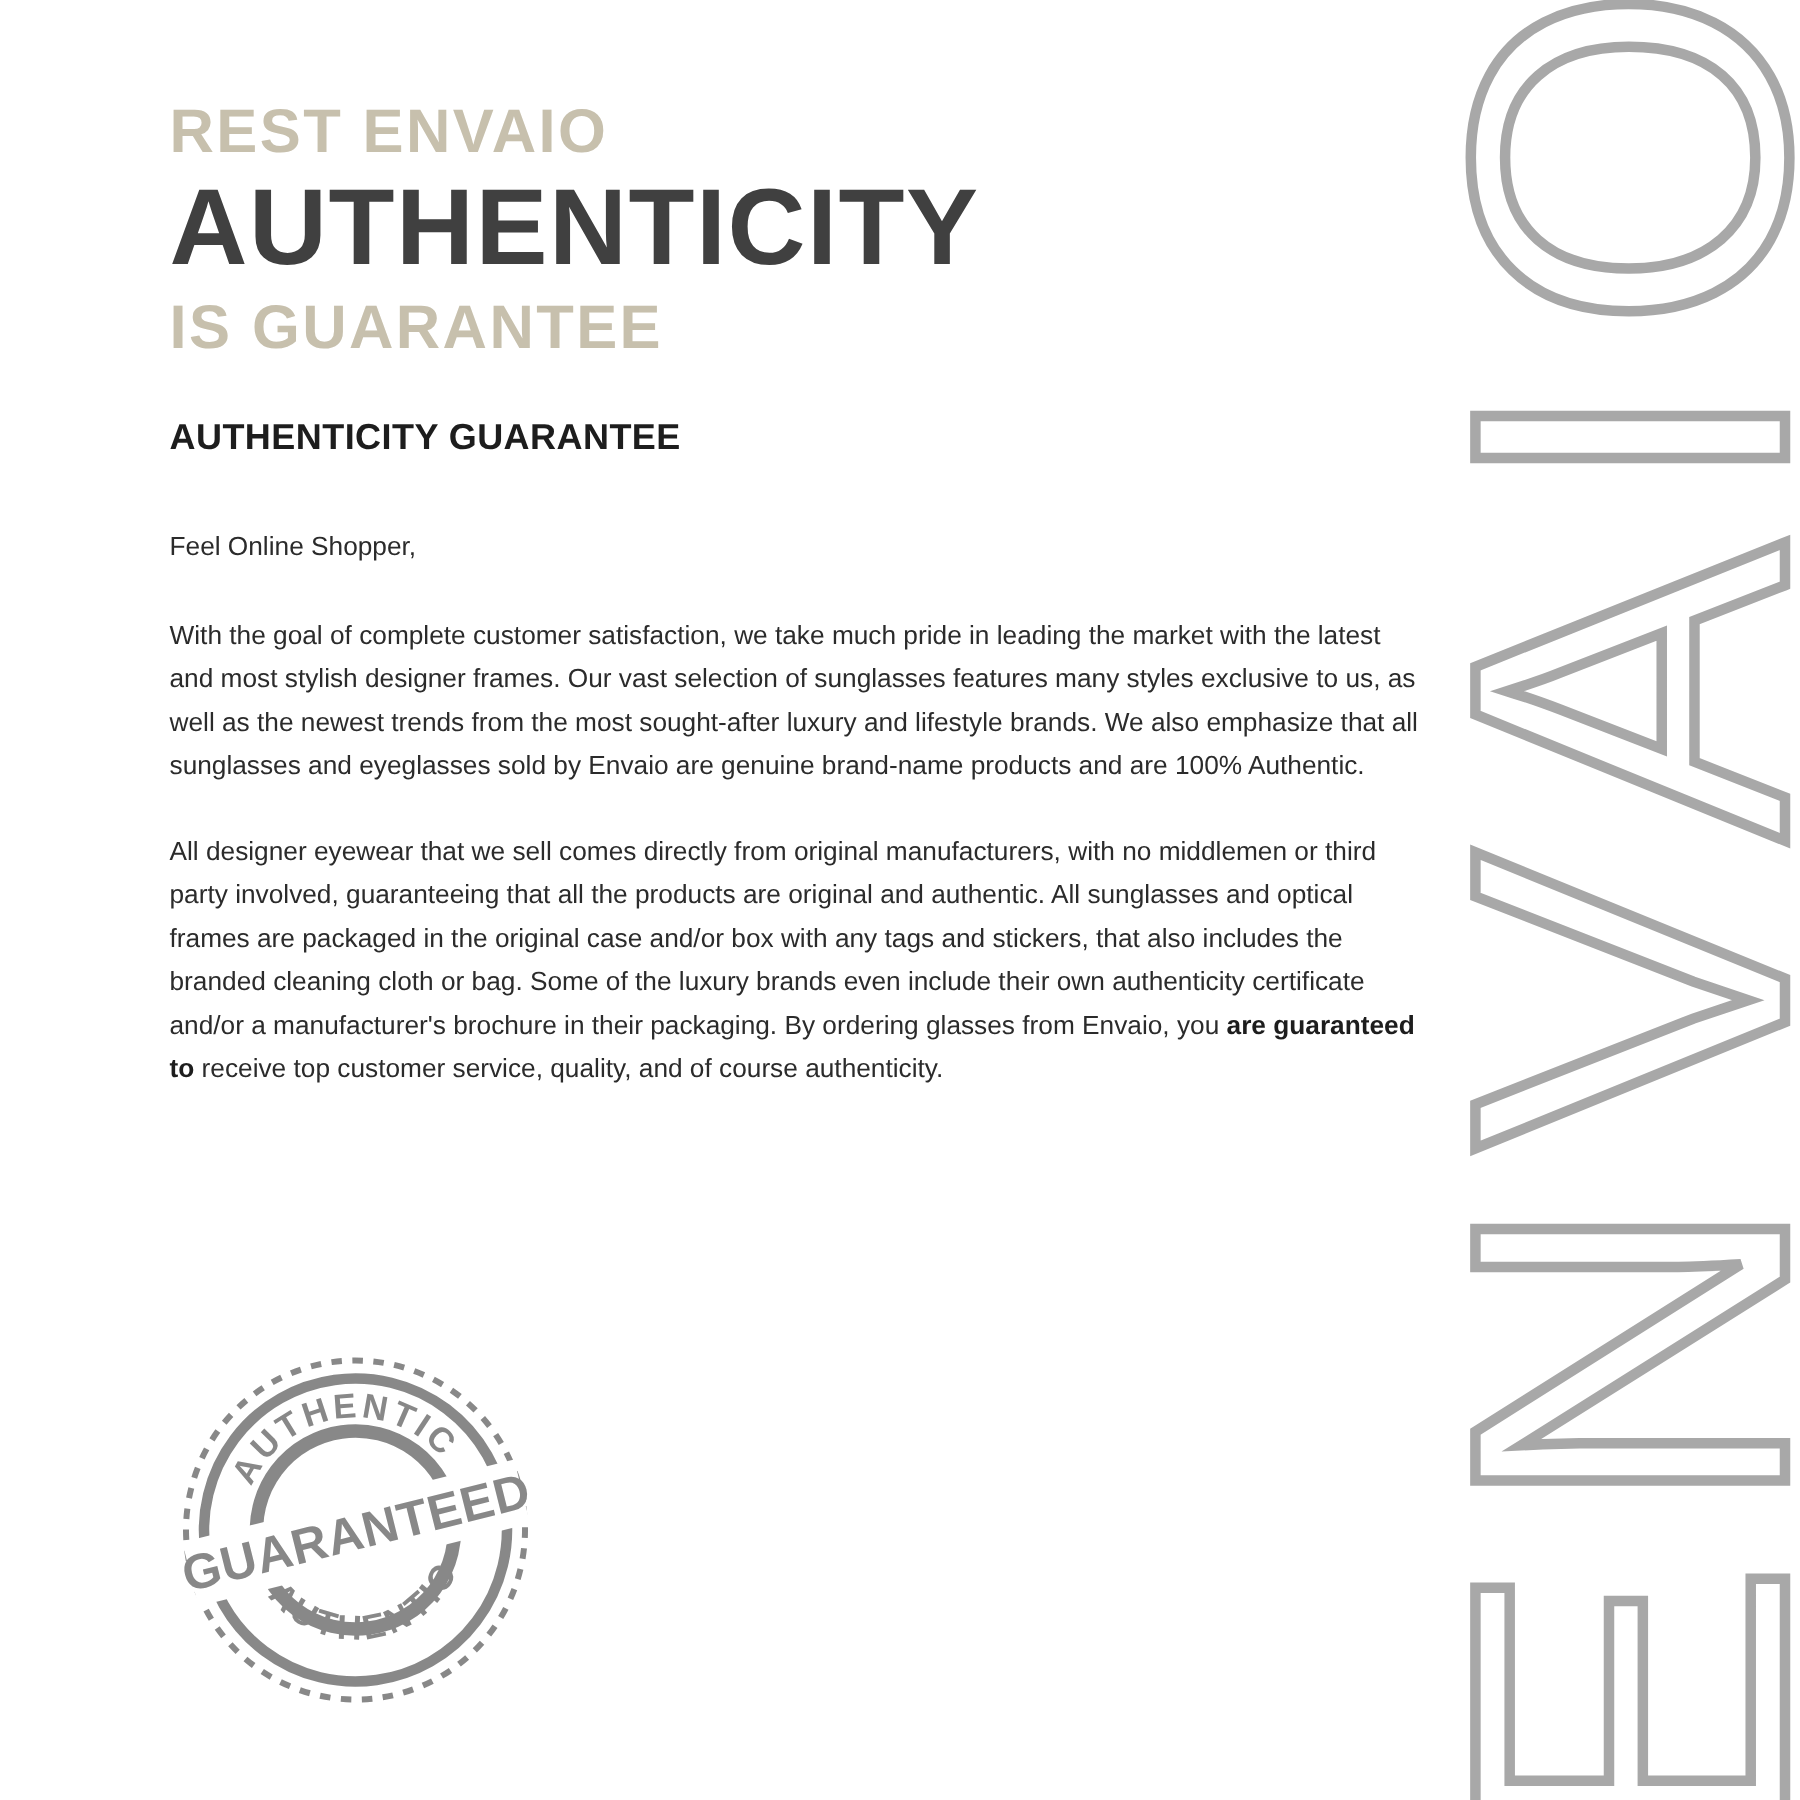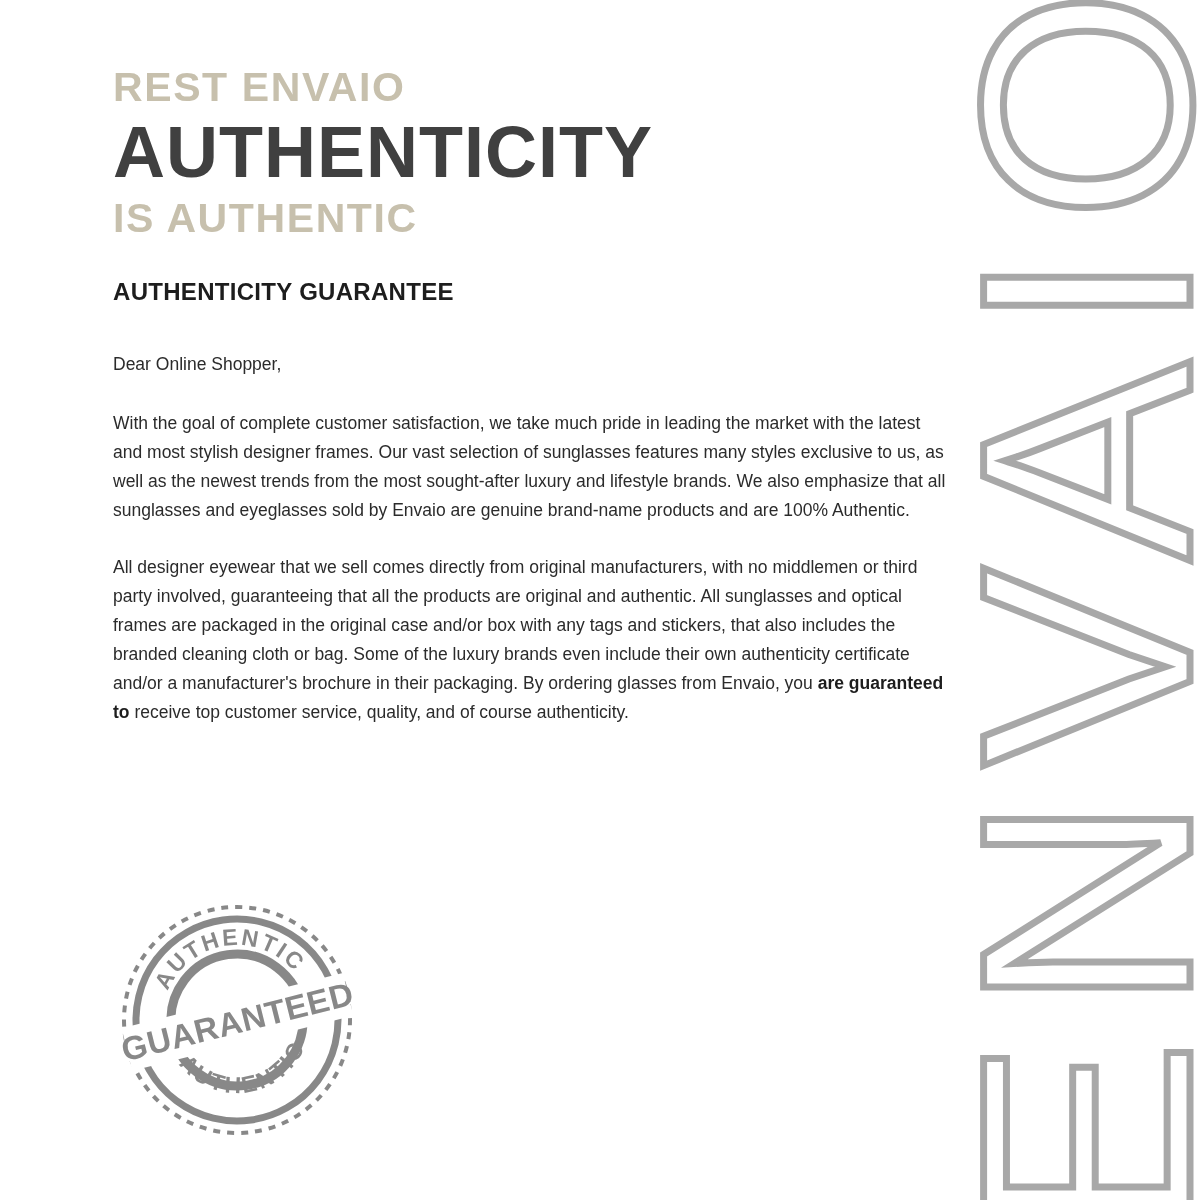--- a/index.html
+++ b/index.html
@@ -130,27 +130,27 @@
 
 <div class="page">
 
   <div class="watermark">
     <div class="watermark-text">ENVAIO</div>
   </div>
 
   <div class="headline">
     <div class="line1">REST ENVAIO</div>
     <div class="line2">AUTHENTICITY</div>
-    <div class="line3">IS AUTHENTIC</div>
+    <div class="line3">IS GUARANTEE</div>
   </div>
 
   <div class="content">
     <h2 class="section-title">AUTHENTICITY GUARANTEE</h2>
 
-    <p class="body salutation">Dear Online Shopper,</p>
+    <p class="body salutation">Feel Online Shopper,</p>
 
     <p class="body">With the goal of complete customer satisfaction, we take much pride in leading the market with the latest and most stylish designer frames. Our vast selection of sunglasses features many styles exclusive to us, as well as the newest trends from the most sought-after luxury and lifestyle brands. We also emphasize that all sunglasses and eyeglasses sold by Envaio are genuine brand-name products and are 100% Authentic.</p>
 
     <p class="body"><span>All designer eyewear that we sell comes directly from original manufacturers, with no middlemen or third party involved, guaranteeing that all the products are original and authentic. All sunglasses and optical frames are packaged in the original case and/or box with any tags and stickers, that also includes the branded cleaning cloth or bag. Some of the luxury brands even include their own authenticity certificate and/or a manufacturer's brochure in their packaging. By ordering glasses from Envaio, you </span><b>are guaranteed to</b><span> receive top customer service, quality, and of course authenticity.</span></p>
 
   </div>
 
   <div class="stamp-wrap">
     <svg class="stamp-svg" viewBox="0 0 240 240" xmlns="http://www.w3.org/2000/svg">
       <defs>

